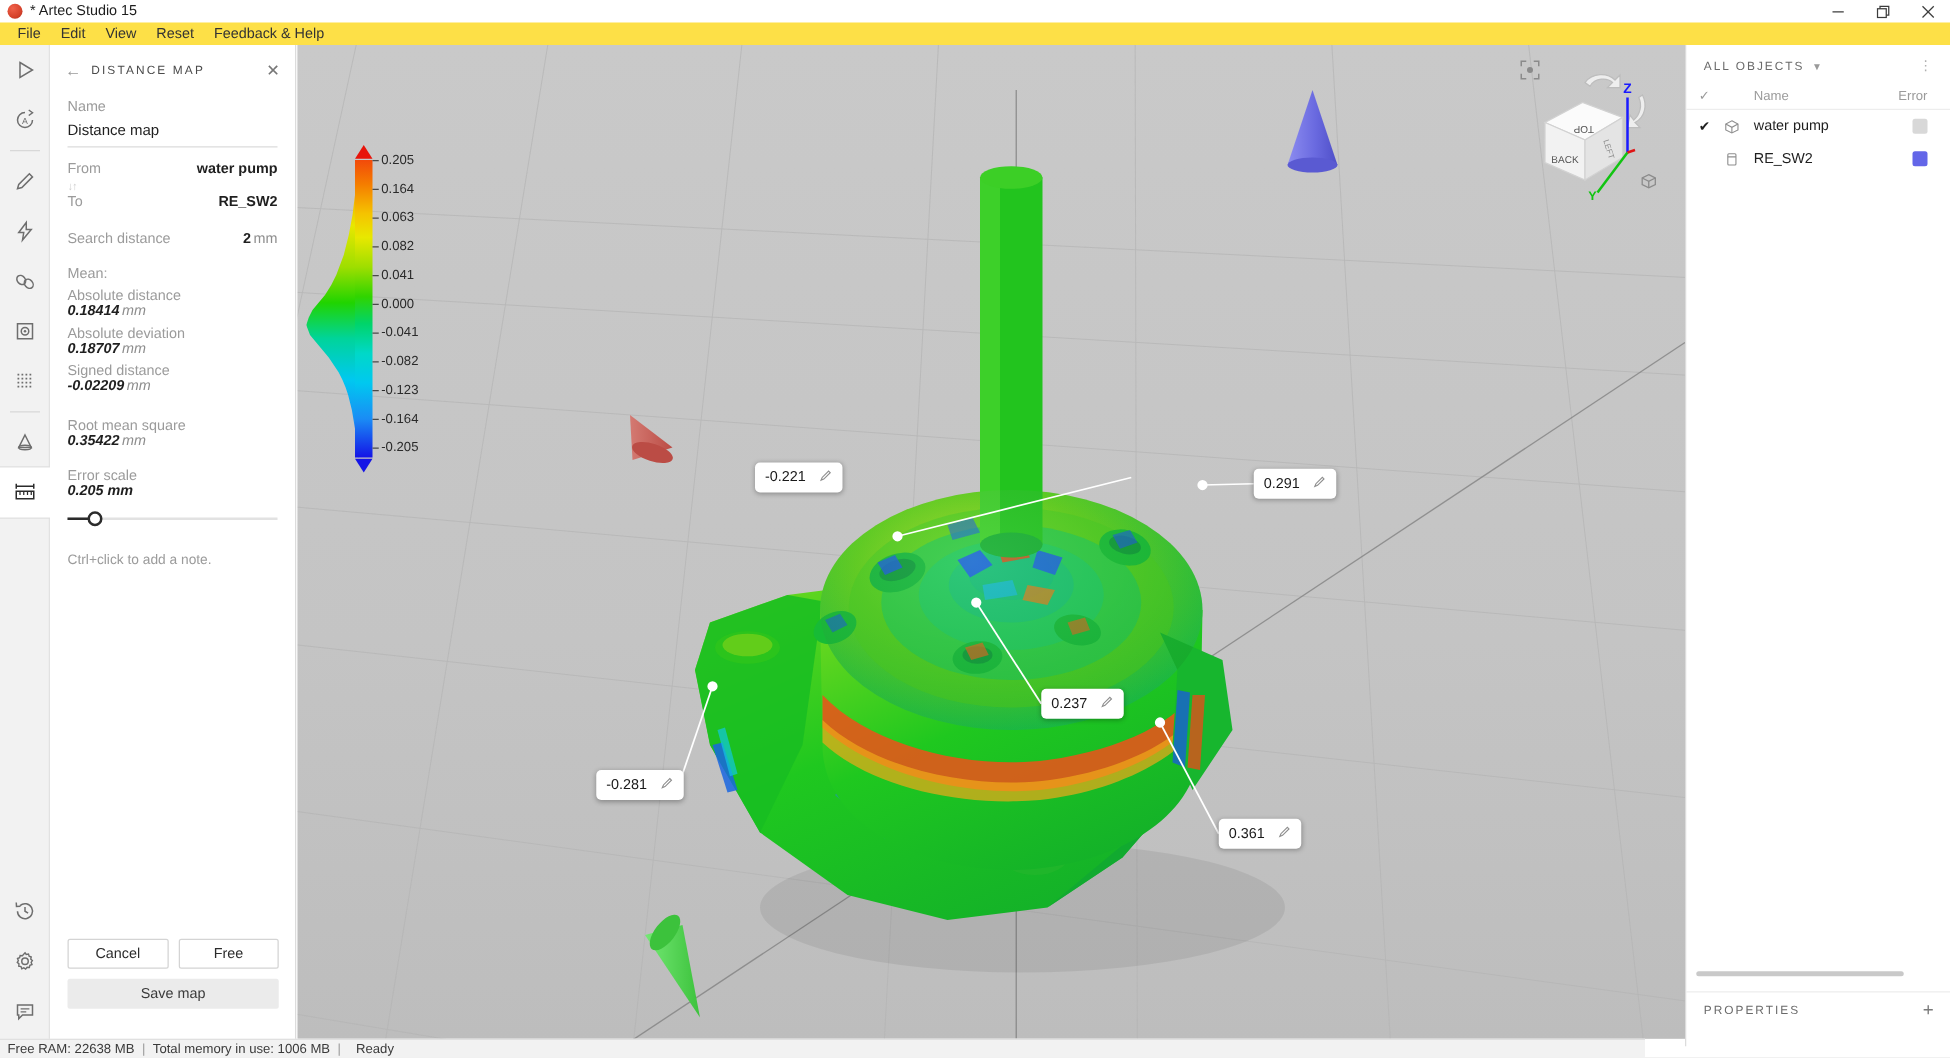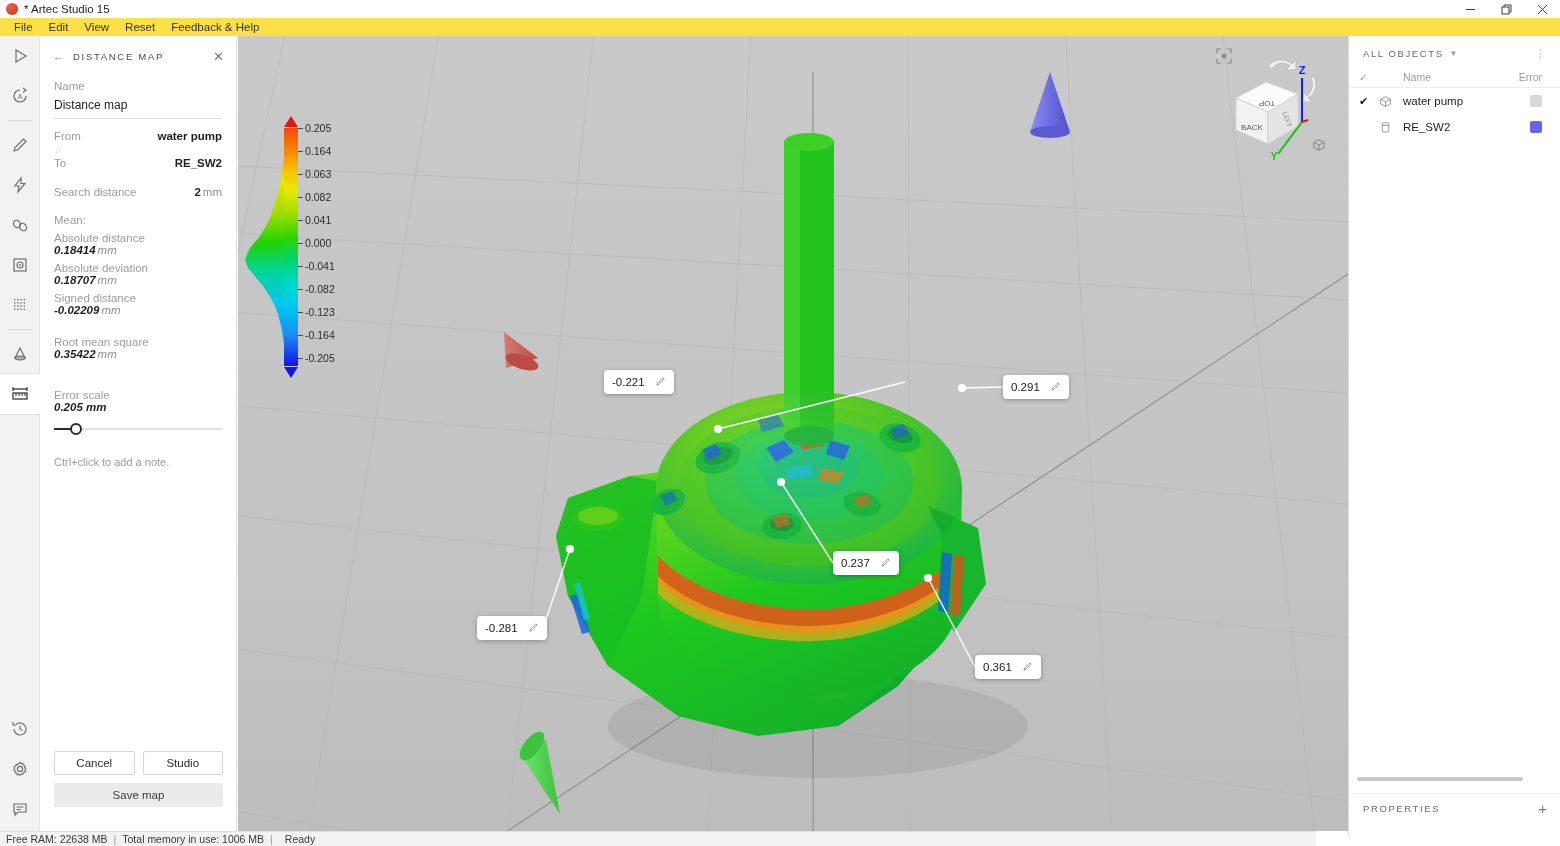--- a/index.html
+++ b/index.html
@@ -383,37 +383,37 @@
       <div class="stat-row">
         <span class="k">Signed distance</span>
         <span class="v"><span>-0.02209</span><span class="u">mm</span></span>
       </div>
 
       <div class="stat-row" style="margin-top:20px">
         <span class="k">Root mean square</span>
         <span class="v"><span>0.35422</span><span class="u">mm</span></span>
       </div>
 
-      <div class="stat-row" style="margin-top:29px">
+      <div class="stat-row" style="margin-top:16px">
         <span class="k">Error scale</span>
         <span class="v">0.205 mm</span>
       </div>
       <div class="slider-wrap">
         <div class="slider-track"></div>
         <div class="slider-fill"></div>
         <div class="slider-handle"></div>
       </div>
 
       <div class="hint">Ctrl+click to add a note.</div>
     </div>
 
     <div class="panel-actions">
       <div class="btn-row">
         <div class="btn">Cancel</div>
-        <div class="btn">Studio</div>
+        <div class="btn">Free</div>
       </div>
       <div class="btn-wide">Save map</div>
     </div>
   </div>
 
   <div class="viewport">
 
     <svg class="grid-svg" width="1110" height="795">
       <defs>
         <linearGradient id="bgGrad" x1="0" y1="0" x2="0" y2="1">

